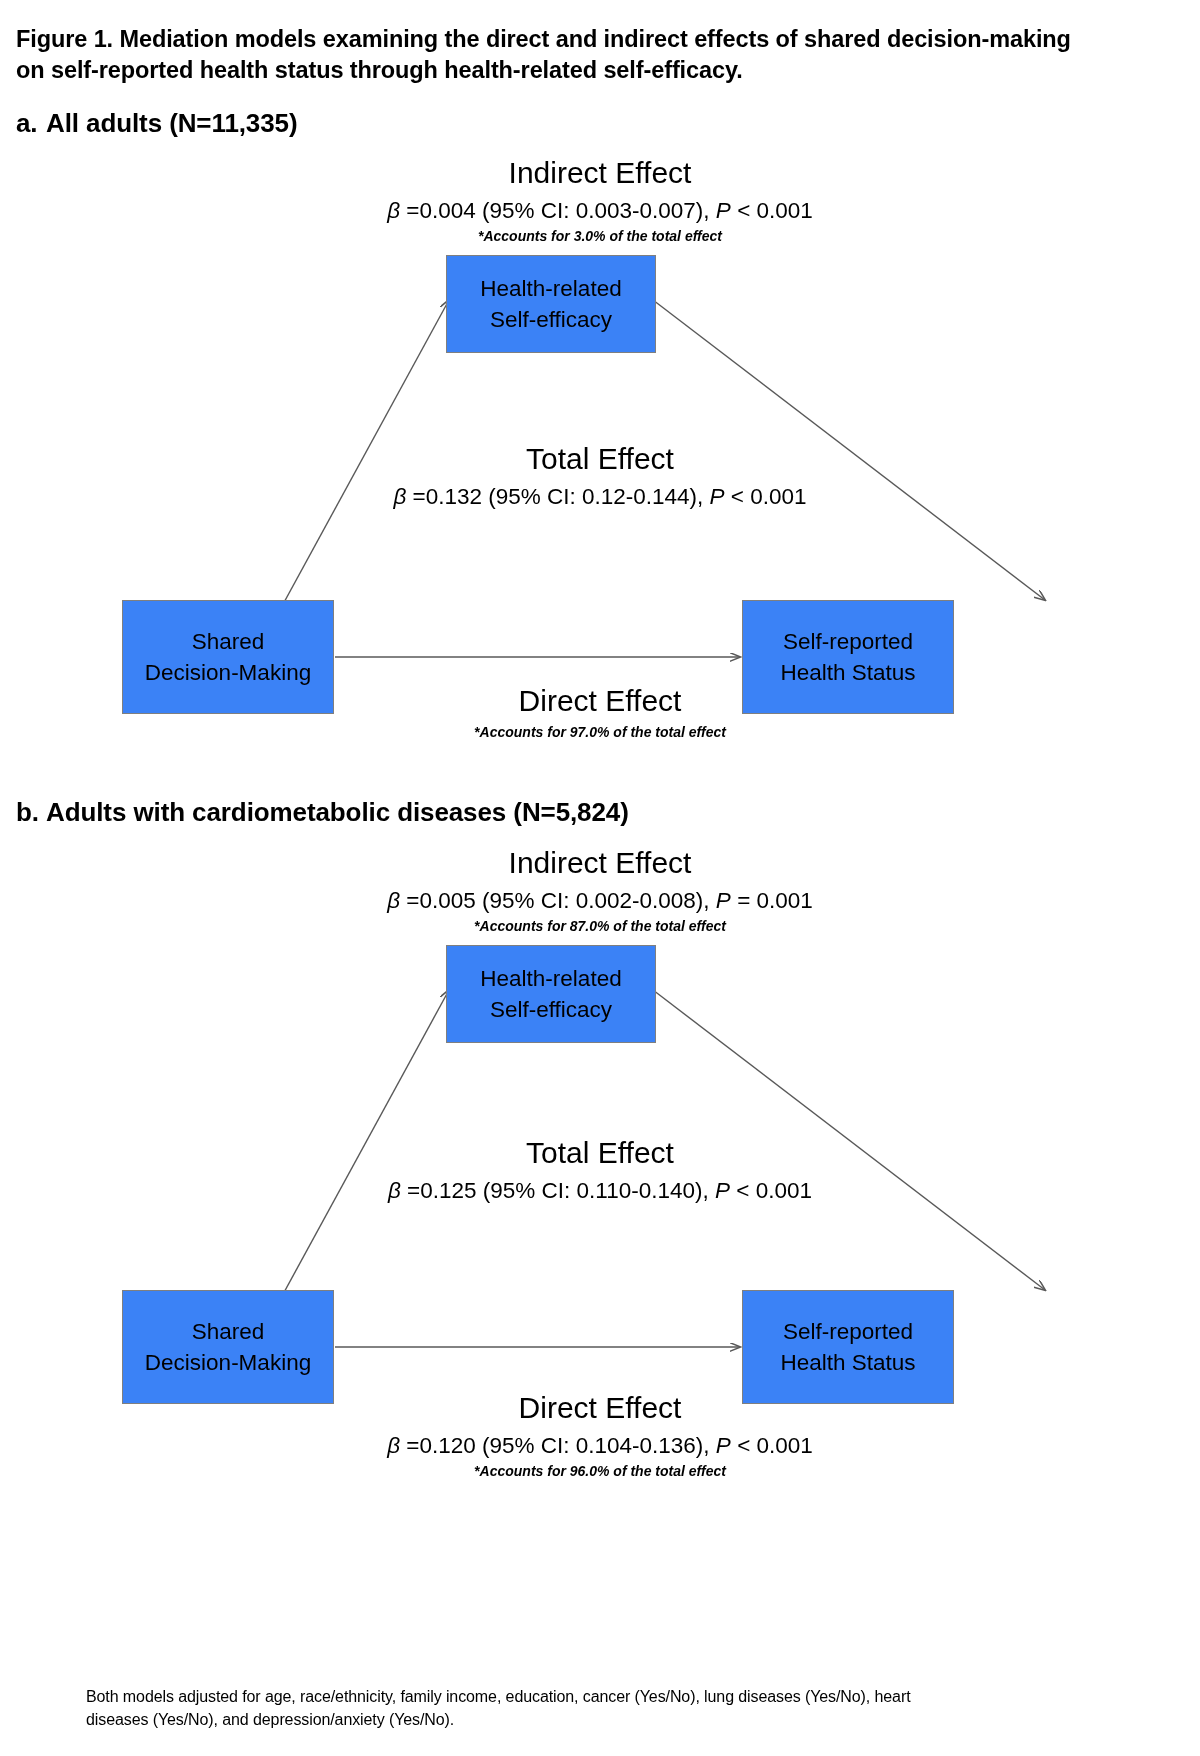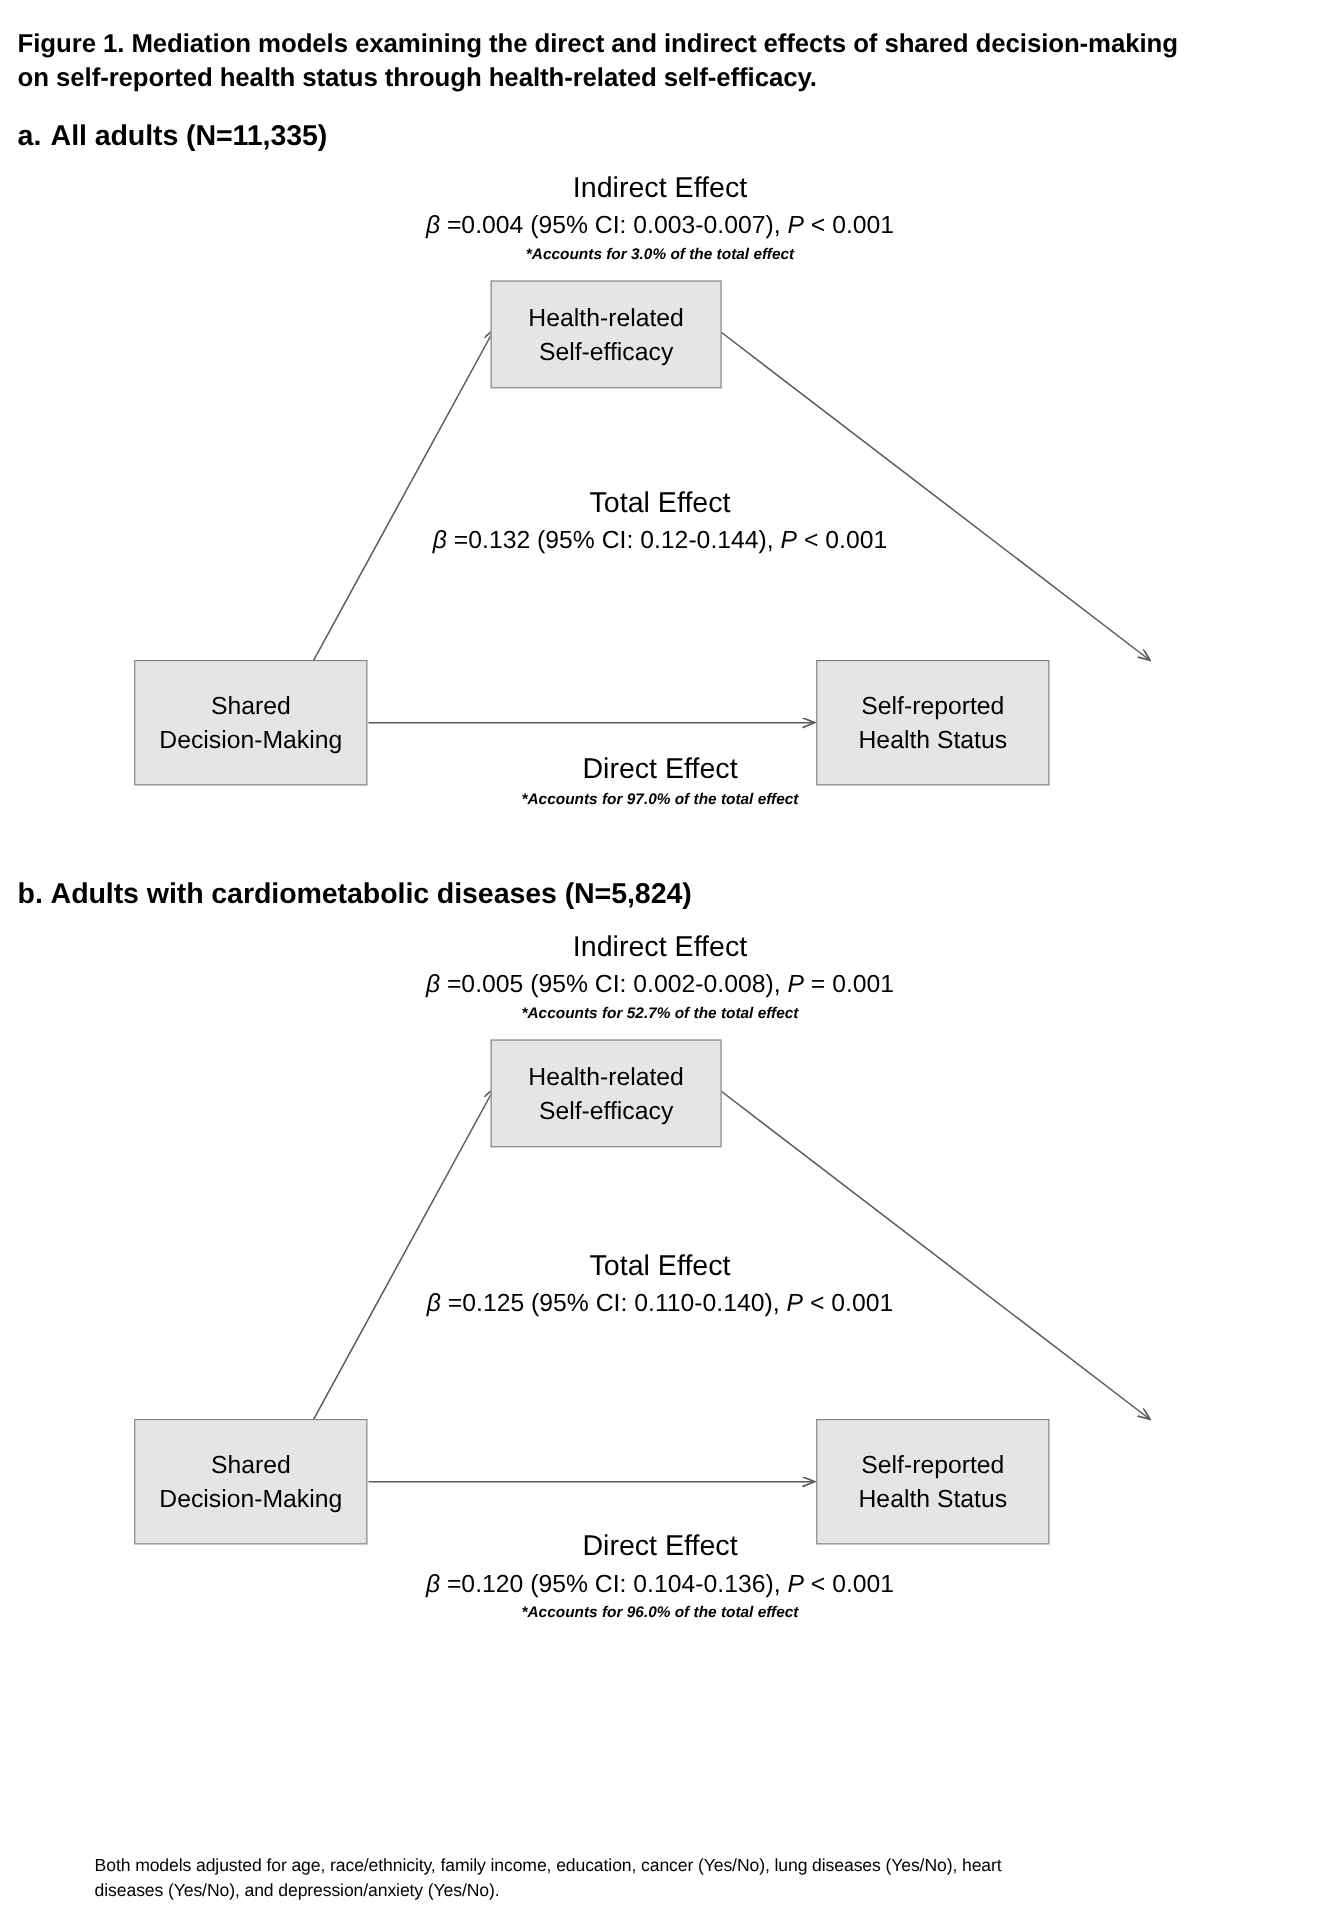--- a/index.html
+++ b/index.html
@@ -38,40 +38,40 @@
 
   .panel {
     position: absolute;
     left: 0;
     width: 1200px;
   }
 
   .node-box {
     position: absolute;
     border: 1.6px solid #7f7f7f;
-    background: #e5e5e5;
+    background: #3b82f6;
     box-sizing: border-box;
     display: flex;
     flex-direction: column;
     align-items: center;
     justify-content: center;
     font-size: 22.5px;
     line-height: 1.38;
     text-align: center;
     z-index: 3;
   }
 
   .eff-block {
     position: absolute;
     text-align: center;
     z-index: 4;
     white-space: nowrap;
   }
   .eff-head {
-    font-size: 26px;
+    font-size: 30px;
     line-height: 1.42;
   }
   .eff-stat {
     font-size: 22.5px;
     line-height: 1.42;
   }
   .eff-note {
     font-size: 14px;
     font-style: italic;
     line-height: 1.42;
@@ -174,21 +174,21 @@
       </marker>
     </defs>
     <line x1="246" y1="1362" x2="449" y2="990" stroke="#595959" stroke-width="1.4" marker-end="url(#arrowB1)"></line>
     <line x1="653" y1="990" x2="1045" y2="1290" stroke="#595959" stroke-width="1.4" marker-end="url(#arrowB2)"></line>
     <line x1="335" y1="1347" x2="740" y2="1347" stroke="#595959" stroke-width="1.4" marker-end="url(#arrowB3)"></line>
   </svg>
 
   <div class="eff-block" style="left:330px; top:842px; width:540px;">
     <div class="eff-head">Indirect Effect</div>
     <div class="eff-stat"><span class="beta">β</span><span> =0.005 (95% CI: 0.002-0.008), </span><span class="pital">P</span><span> = 0.001</span></div>
-    <div class="eff-note">*Accounts for 52.7% of the total effect</div>
+    <div class="eff-note">*Accounts for 87.0% of the total effect</div>
   </div>
 
   <div class="node-box" style="left:446px; top:945px; width:210px; height:98px;">
     <span>Health-related</span>
     <span>Self-efficacy</span>
   </div>
 
   <div class="eff-block" style="left:320px; top:1132px; width:560px;">
     <div class="eff-head">Total Effect</div>
     <div class="eff-stat"><span class="beta">β</span><span> =0.125 (95% CI: 0.110-0.140), </span><span class="pital">P</span><span> &lt; 0.001</span></div>

